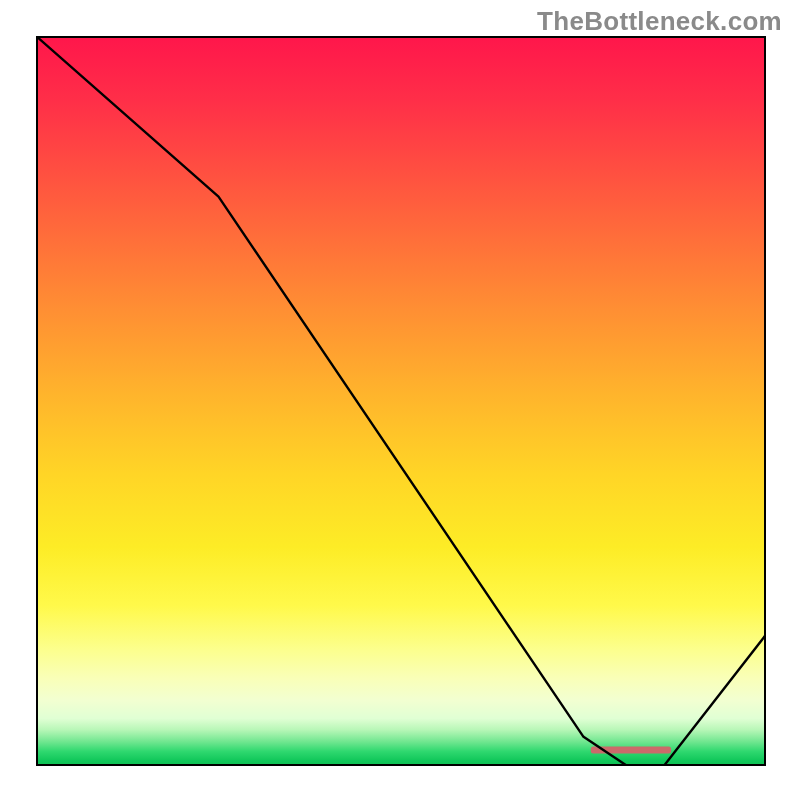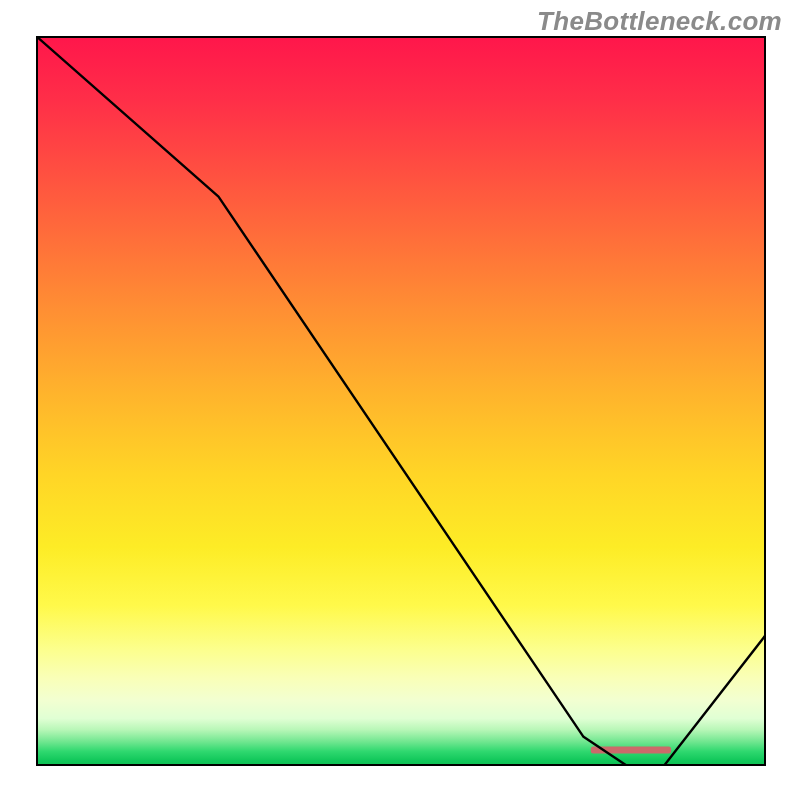--- a/index.html
+++ b/index.html
@@ -8,21 +8,20 @@
     width: 800px;
     height: 800px;
     background: #ffffff;
     font-family: Arial, Helvetica, sans-serif;
     overflow: hidden;
   }
   .wrap {
     position: relative;
     width: 800px;
     height: 572px;
-    font-style: italic;
   }
   .watermark {
     position: absolute;
     top: 6px;
     right: 18px;
     font-size: 26px;
     font-weight: 600;
     color: #8a8a8a;
     letter-spacing: 0.3px;
   }

